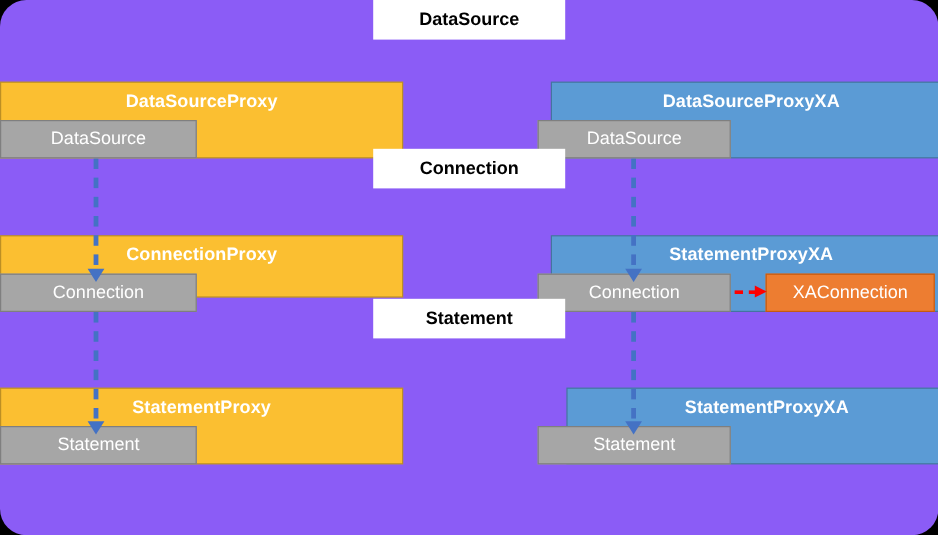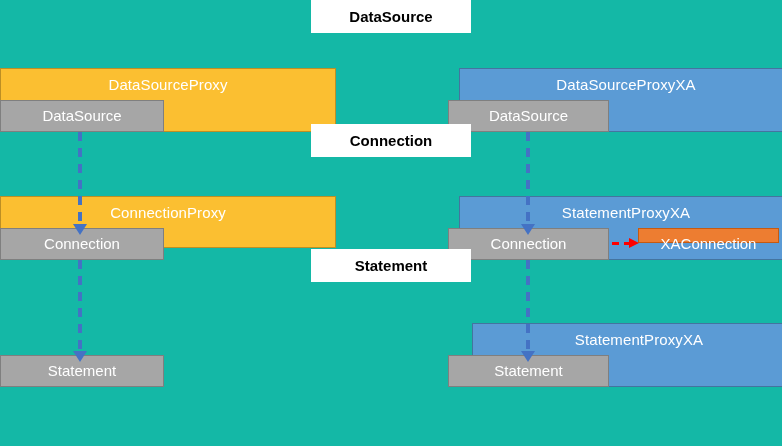--- a/index.html
+++ b/index.html
@@ -7,28 +7,30 @@
     padding: 0;
     background: #000000;
   }
   body {
     font-family: "Liberation Sans", sans-serif;
   }
   #canvas {
     position: relative;
     width: 782px;
     height: 446px;
-    background: #14b8a6;
+    background: #8b5cf6;
     overflow: hidden;
+    border-radius: 22px;
   }
   
   .proxy-box {
     position: absolute;
     box-sizing: border-box;
     border: 1px solid rgba(0,0,0,0.25);
+    font-weight: bold;
   }
   .proxy-box.left  { background: #FBBF31; }
   .proxy-box.right { background: #5B9BD5; margin-left: 11px; }
 
   .proxy-title {
     position: absolute;
     left: 0;
     right: 0;
     top: 0;
     height: 32px;
@@ -159,26 +161,29 @@
   <div class="proxy-box left" style="left:0px; top:196px; width:336px; height:52px;">
     <div class="proxy-title">ConnectionProxy</div>
   </div>
   <div class="iface-box" style="left:0px; top:228px; width:164px; height:32px;"><span>Connection</span></div>
 
   <div class="proxy-box right" style="left:448px; top:196px; width:334px; height:64px;">
     <div class="proxy-title">StatementProxyXA</div>
   </div>
   <div class="iface-box" style="left:448px; top:228px; width:161px; height:32px;"><span>Connection</span></div>
 
-  <div class="xa-box" style="left:638px; top:228px; width:141px; height:15px;"><span>XAConnection</span></div>
+  <div class="xa-box" style="left:638px; top:228px; width:141px; height:32px;"><span>XAConnection</span></div>
 
   <div class="red-arrow" style="left:612px; top:242px; width:18px;">
     <span class="head"></span>
   </div>
 
+  <div class="proxy-box left" style="left:0px; top:323px; width:336px; height:64px;">
+    <div class="proxy-title">StatementProxy</div>
+  </div>
   <div class="iface-box" style="left:0px; top:355px; width:164px; height:32px;"><span>Statement</span></div>
 
   <div class="proxy-box right" style="left:461px; top:323px; width:334px; height:64px;">
     <div class="proxy-title">StatementProxyXA</div>
   </div>
   <div class="iface-box" style="left:448px; top:355px; width:161px; height:32px;"><span>Statement</span></div>
 
   <div class="dashed-arrow" style="left:78px; top:132px; height:93px;">
     <span class="head"></span>
   </div>

